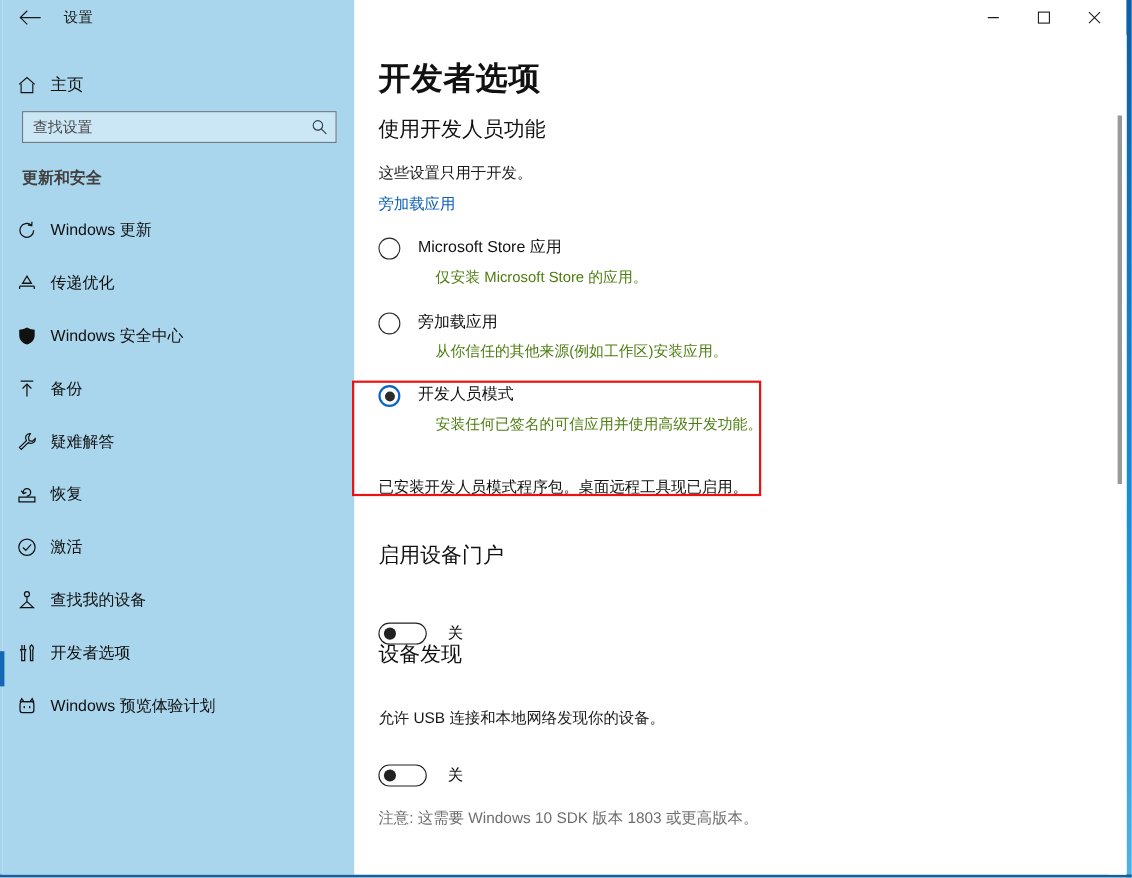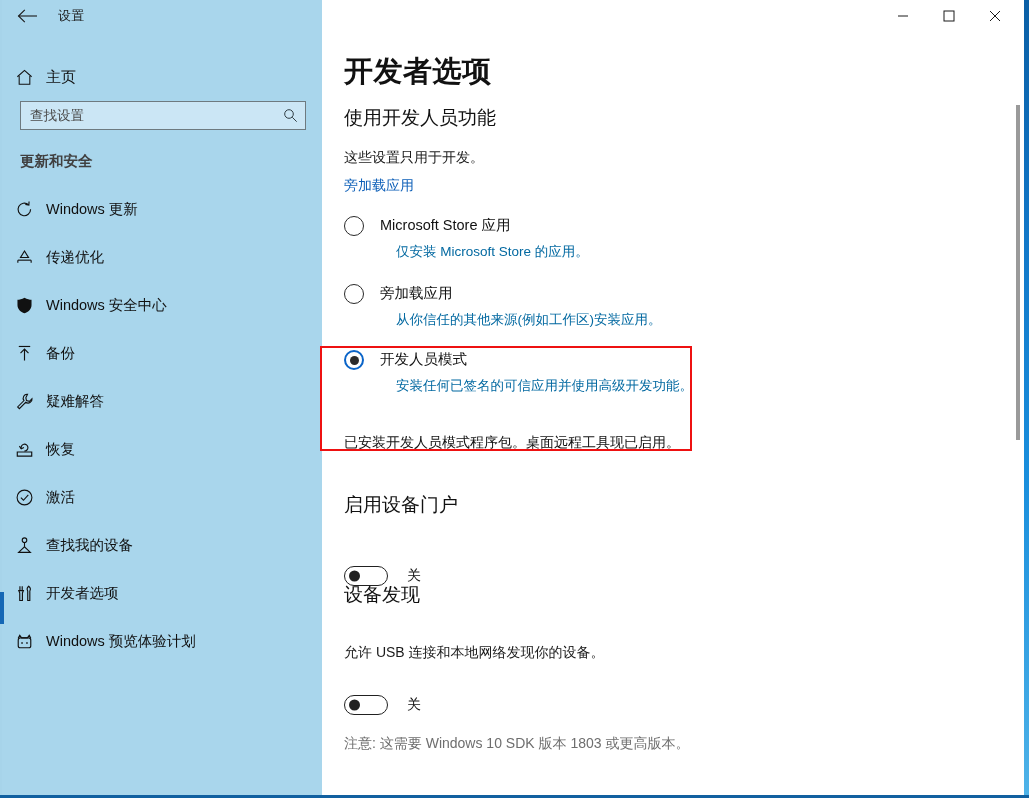--- a/index.html
+++ b/index.html
@@ -219,21 +219,21 @@
     background: #2b2b2b;
   }
   .radio-title {
     font-size: 14.5px;
     color: #111111;
     margin-left: 16px;
     line-height: 20px;
   }
   .radio-sub {
     font-size: 13.5px;
-    color: #0369a1;
+    color: #4d7c0f;
     margin-left: 52px;
     margin-top: 7px;
   }
 
   
   #red-box {
     position: absolute;
     left: 320px; top: 346px;
     width: 372px; height: 105px;
     border: 2px solid #ee1111;

